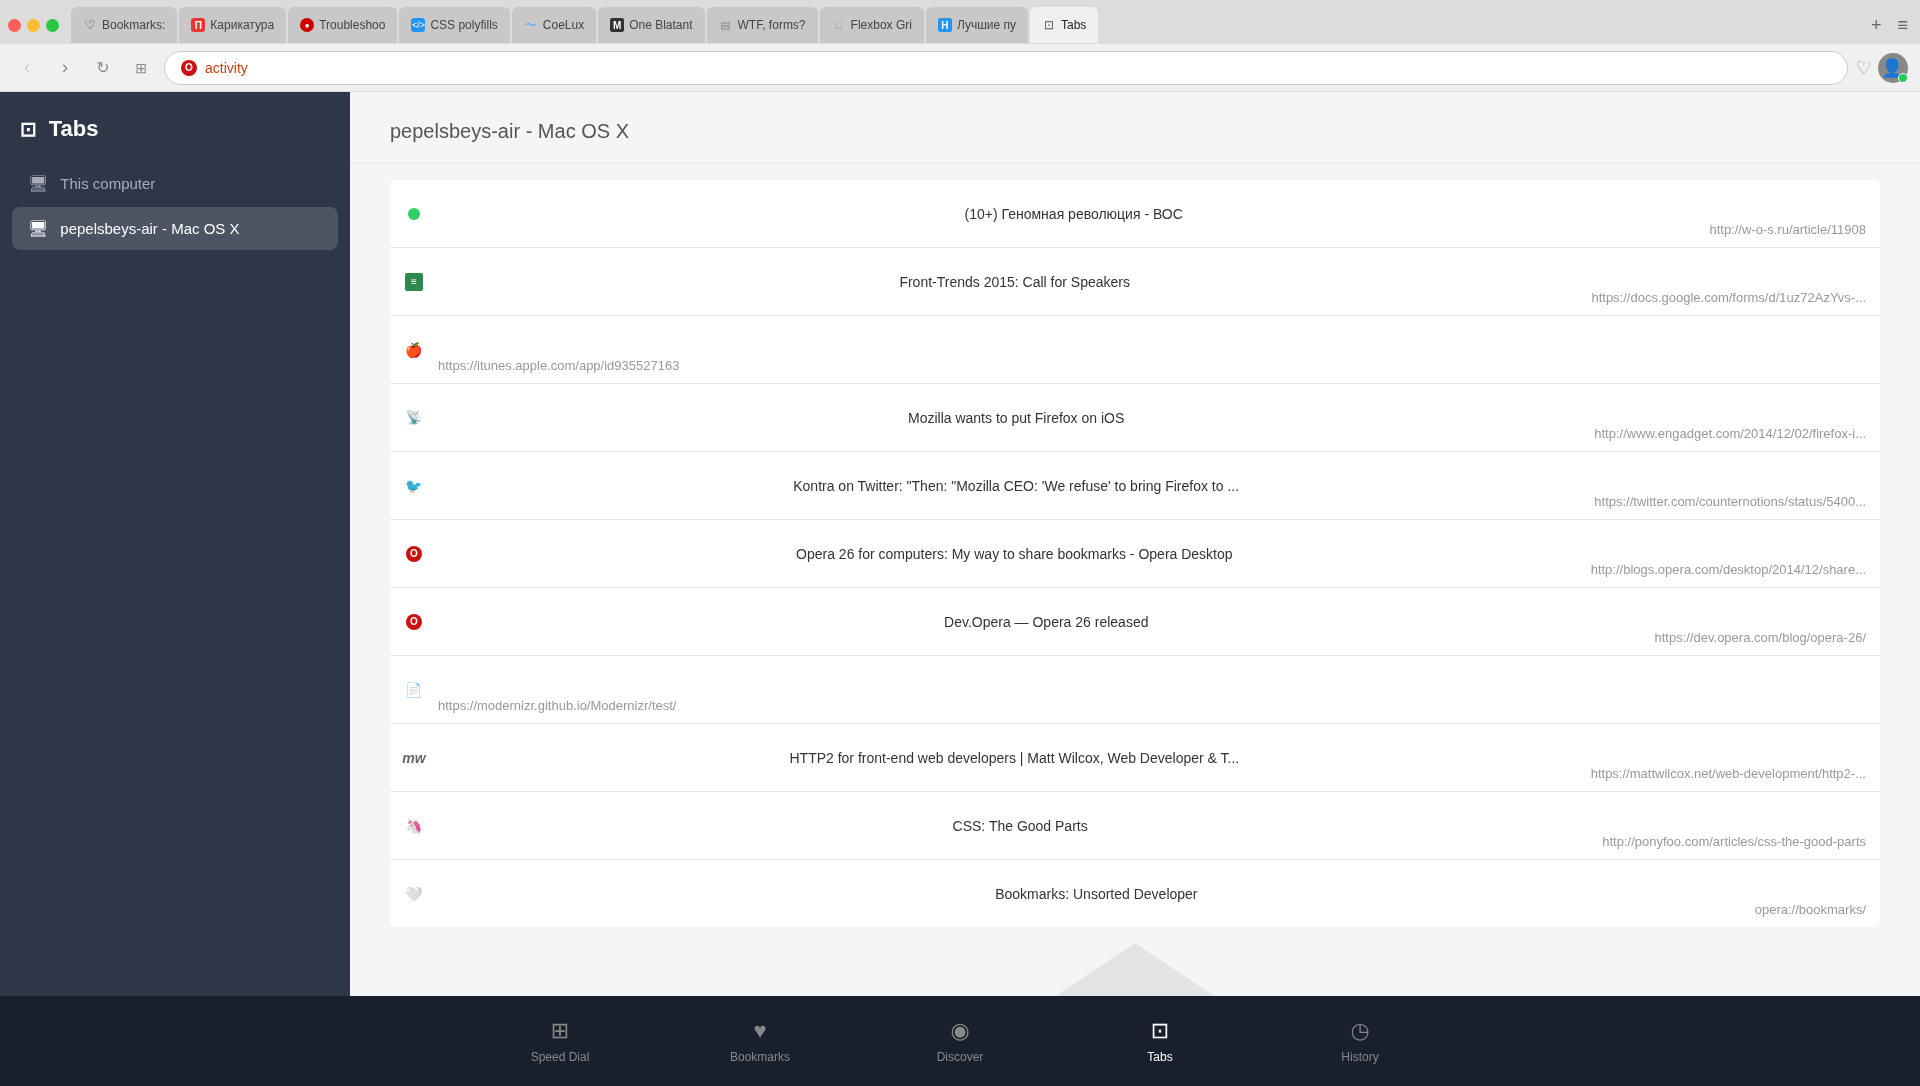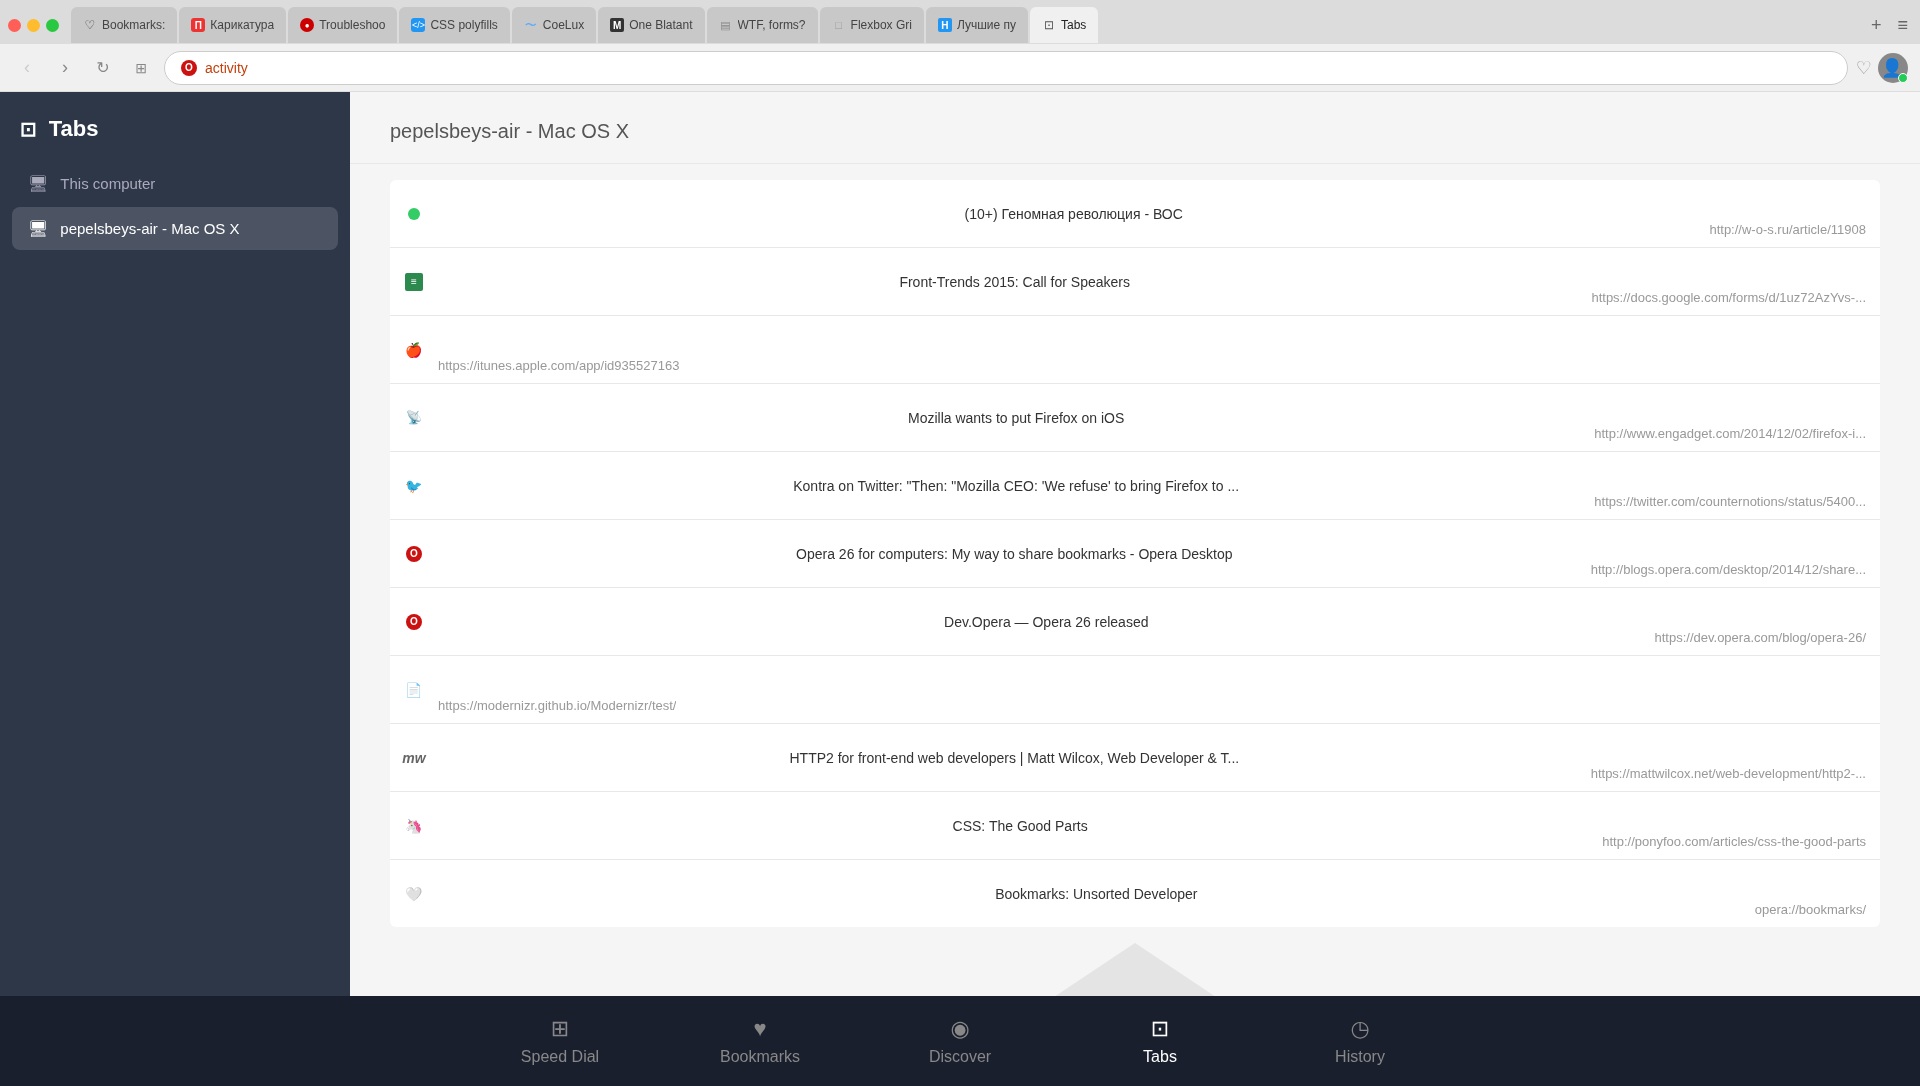--- a/index.html
+++ b/index.html
@@ -54,21 +54,21 @@
     .tab-row:last-child { border-radius: 0 0 6px 6px; border-bottom: none; }
     .tab-favicon { width: 20px; height: 20px; margin-right: 14px; flex-shrink: 0; display: flex; align-items: center; justify-content: center; font-size: 14px; }
     .tab-title { flex: 1; font-size: 14px; color: #333; white-space: nowrap; overflow: hidden; text-overflow: ellipsis; }
     .tab-url { font-size: 13px; color: #999; white-space: nowrap; overflow: hidden; text-overflow: ellipsis; max-width: 420px; margin-top: 32px; }
 
     
     .bottom-nav { background: #1a1f2e; display: flex; justify-content: center; gap: 0; flex-shrink: 0; height: 90px; }
     .bottom-nav-item { display: flex; flex-direction: column; align-items: center; justify-content: center; gap: 6px; width: 200px; cursor: pointer; color: #888; padding: 12px; }
     .bottom-nav-item.active { color: white; }
     .bottom-nav-icon { font-size: 22px; }
-    .bottom-nav-label { font-size: 16px; }
+    .bottom-nav-label { font-size: 12px; }
 
     
     .favicon-green-circle { width: 12px; height: 12px; border-radius: 50%; background: #33cc66; }
     .favicon-green { background: #2d8a4e; color: white; font-size: 11px; font-weight: bold; border-radius: 2px; width: 18px; height: 18px; display: flex; align-items: center; justify-content: center; }
     .favicon-opera { width: 16px; height: 16px; border-radius: 50%; background: #cc1111; display: flex; align-items: center; justify-content: center; color: white; font-size: 10px; font-weight: bold; }
 
     
     .content-body { position: relative; }
   </style>
 </head>

